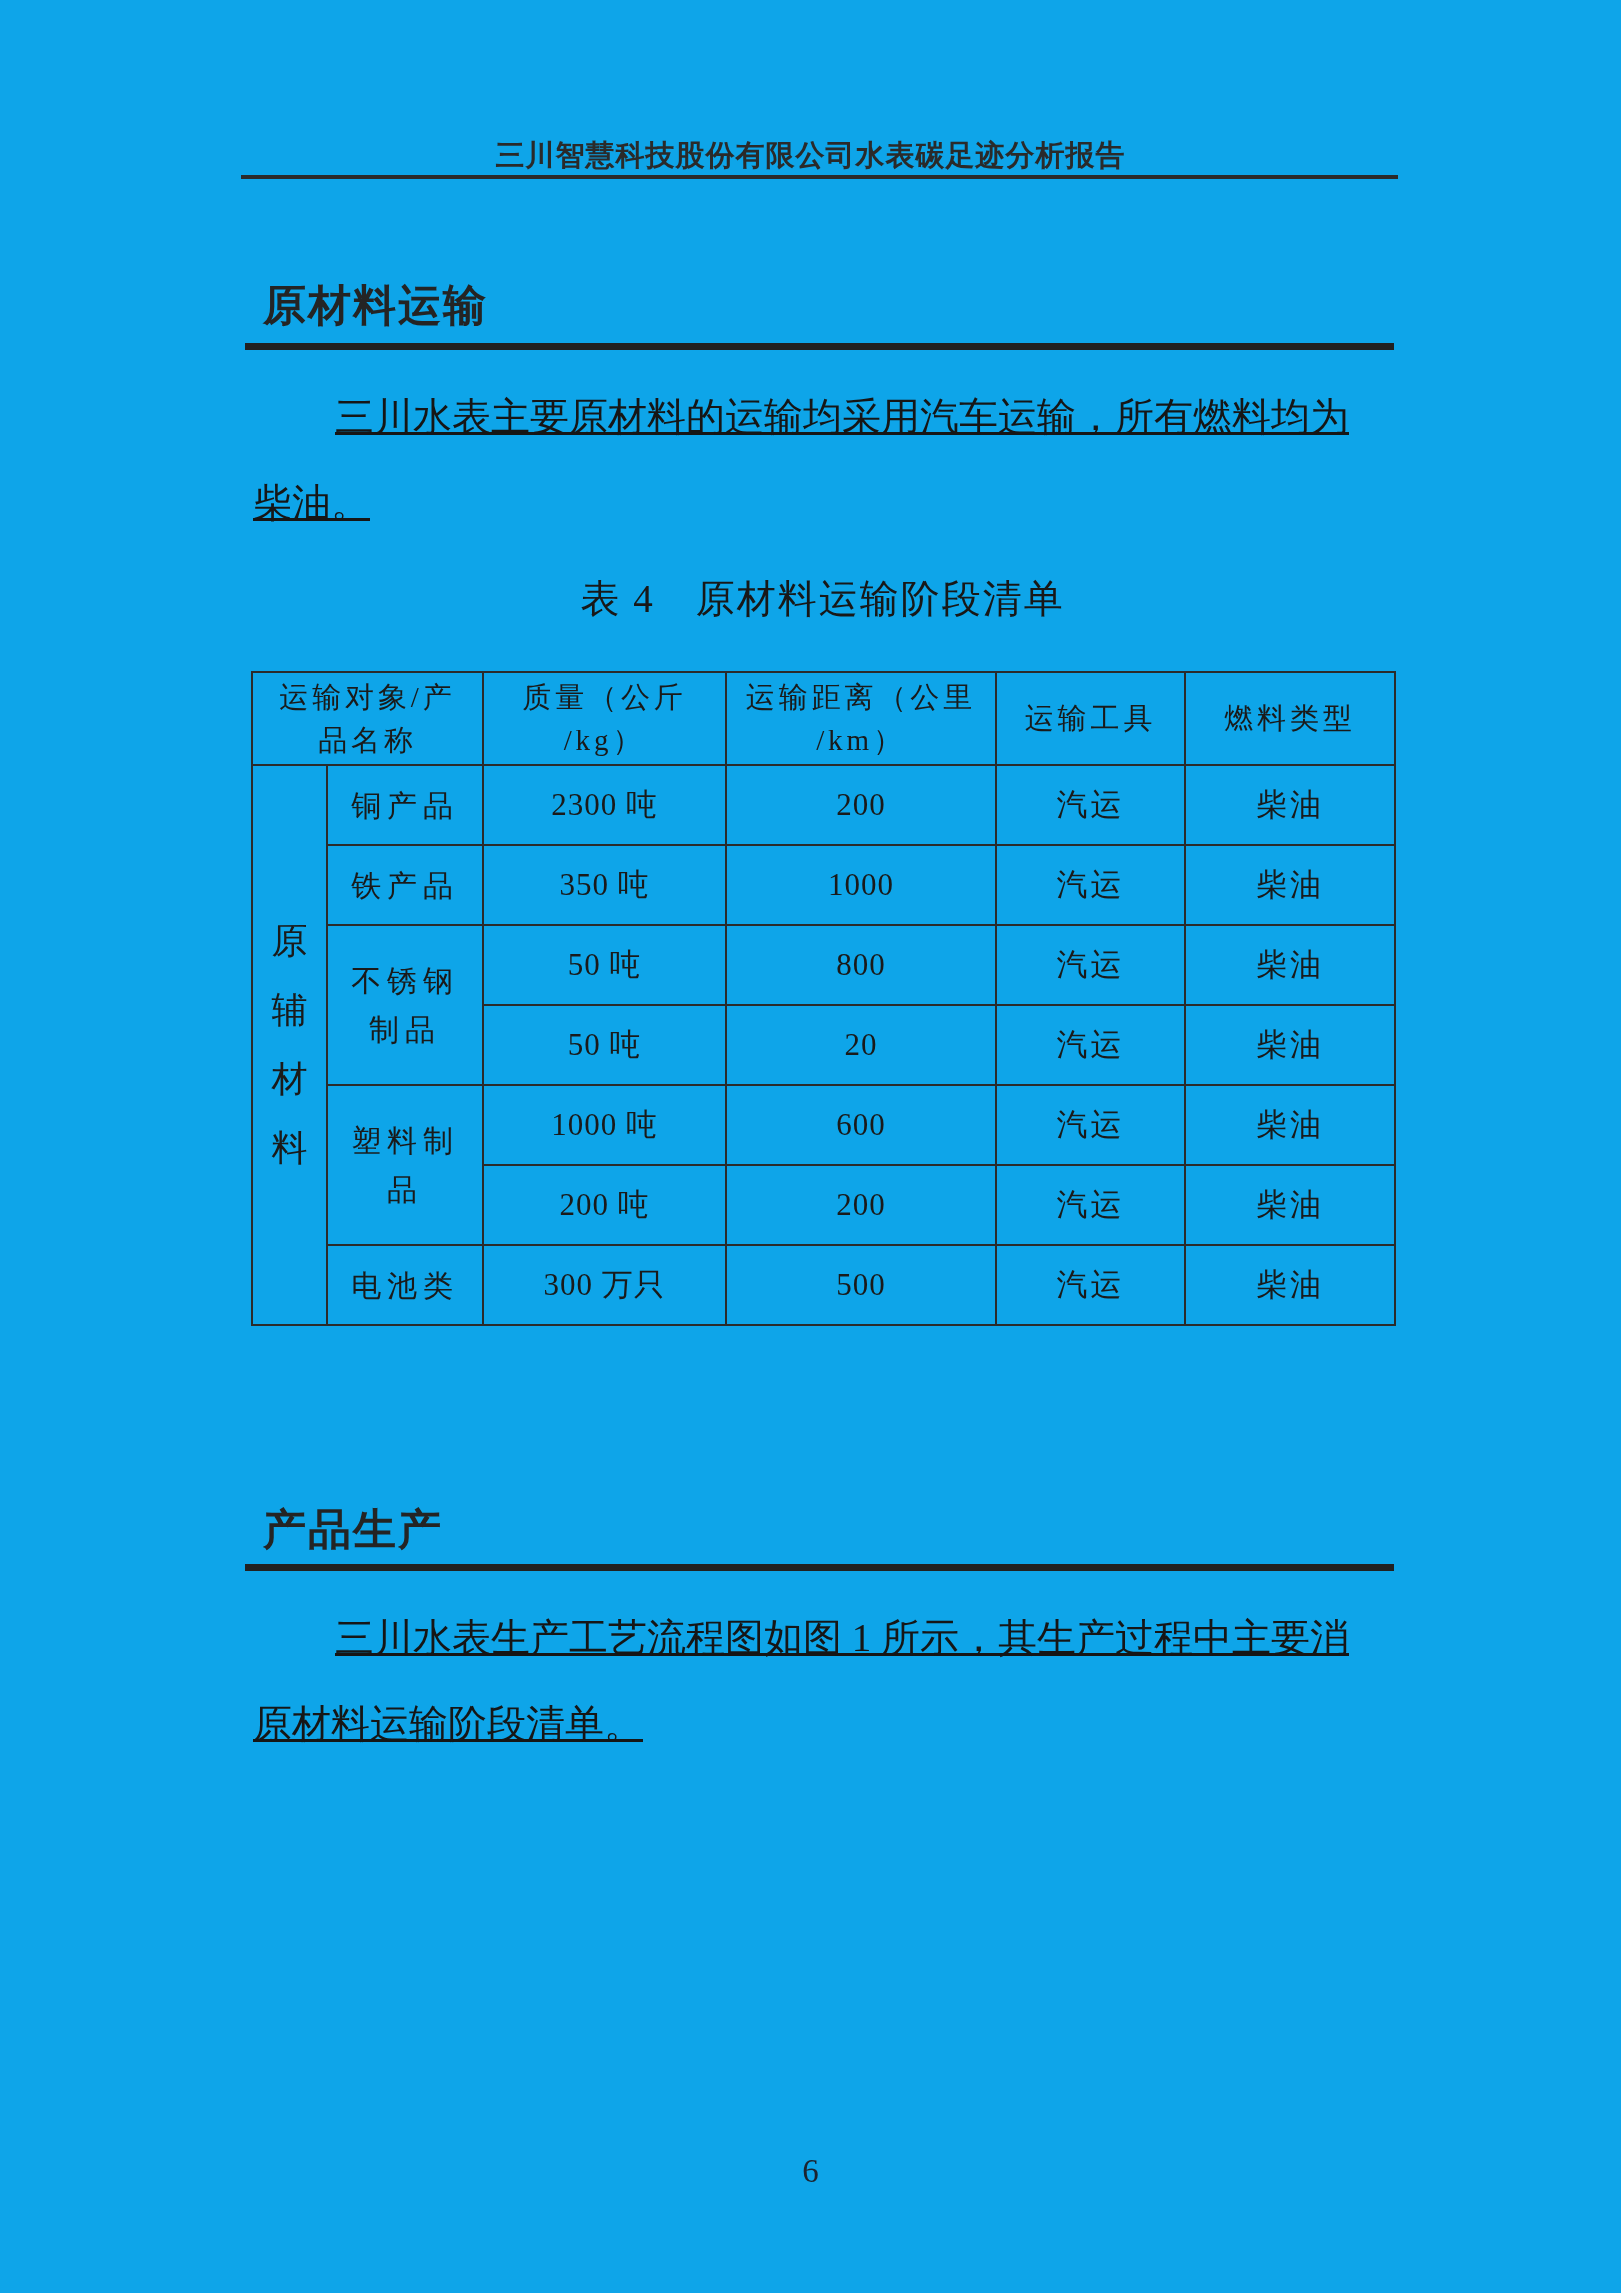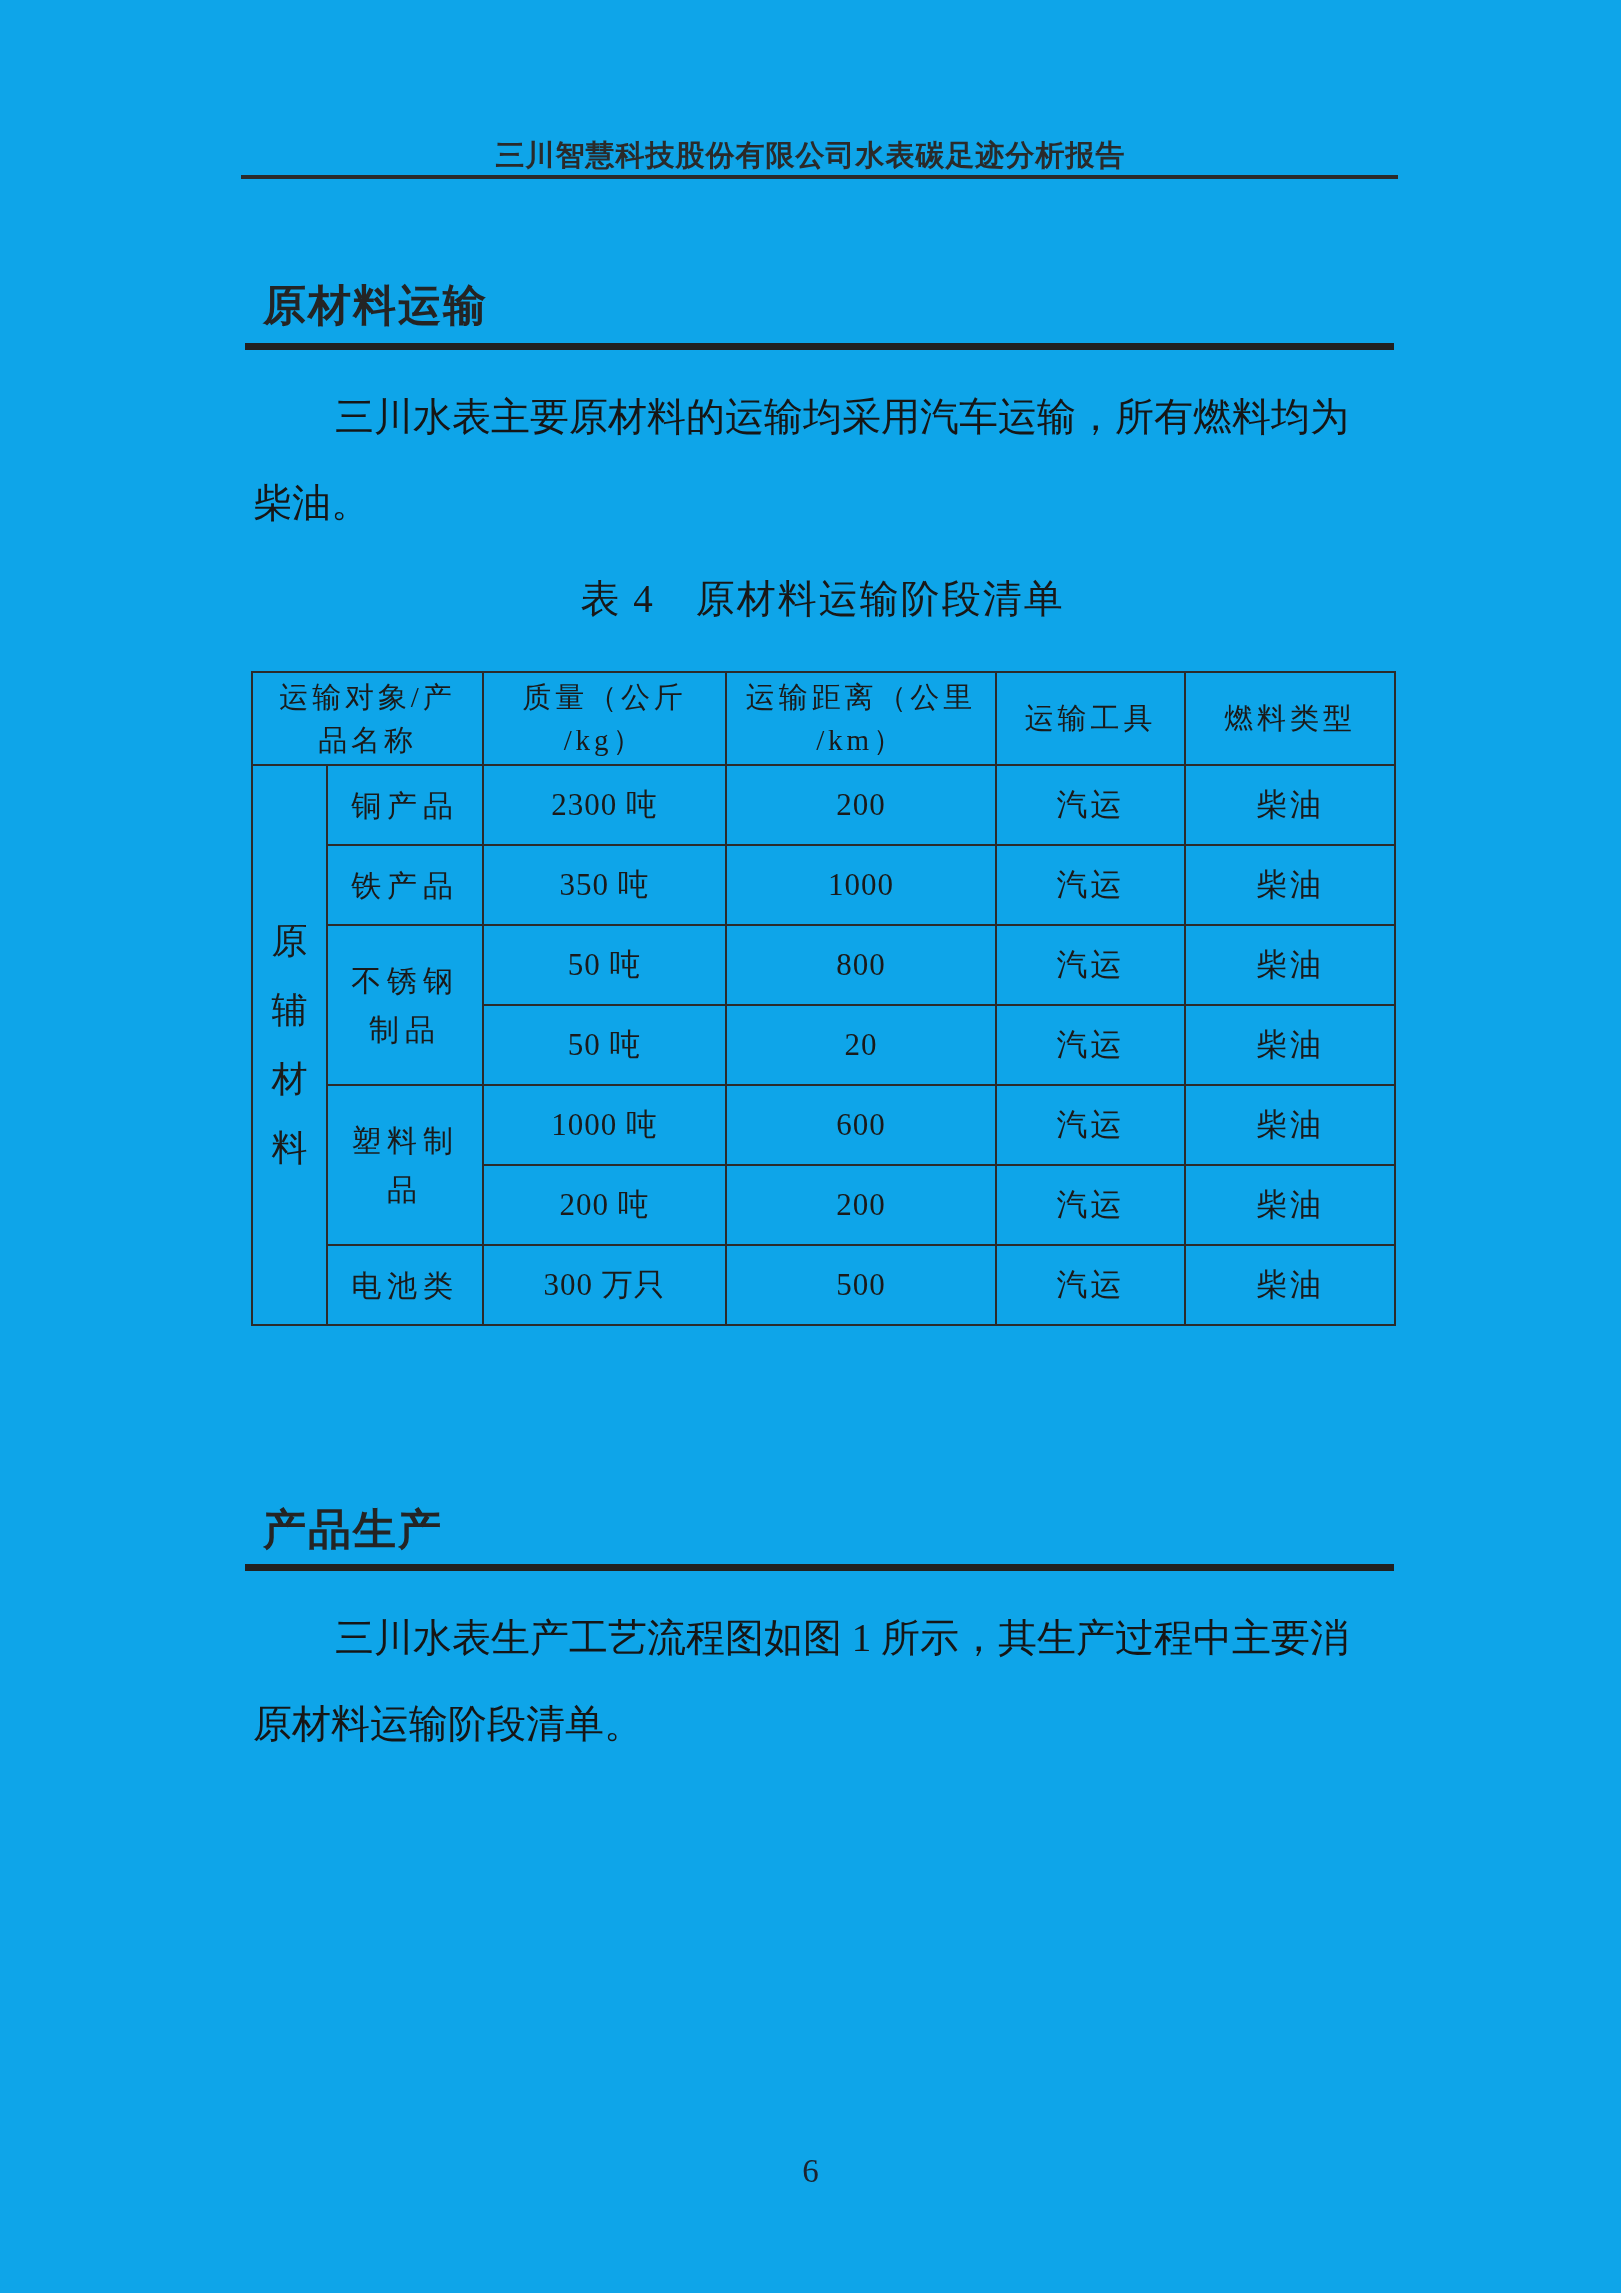--- a/index.html
+++ b/index.html
@@ -23,21 +23,21 @@
   }
   .s1-heading{top:277px;}
   .s2-heading{top:1501px;}
   .rule{position:absolute;left:245px;width:1149px;height:6.9px;background:#212121;}
   .s1-rule{top:343px;}
   .s2-rule{top:1564px;}
   
   .para{position:absolute;left:253px;width:1155px;font-size:39px;line-height:86px;color:#161616;}
   .s1-para{top:374px;}
   .s2-para{top:1595px;}
-  .pline{white-space:nowrap;}
+  .pline{white-space:nowrap;text-decoration:underline;}
   .pline.indent{text-indent:82px;}
   
   .table-caption{
     position:absolute;top:572px;left:12px;width:100%;text-align:center;
     font-size:39px;letter-spacing:2px;color:#181818;
   }
   
   .table-wrap{position:absolute;top:671px;left:251px;}
   table{border-collapse:collapse;table-layout:fixed;width:1143px;border:2.9px solid #2b2b2b;padding-left:20px;}
   th,td{

